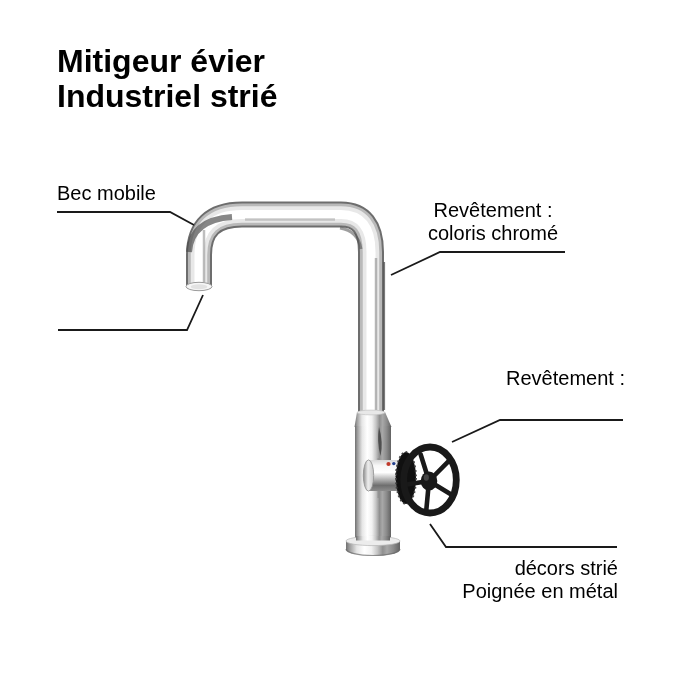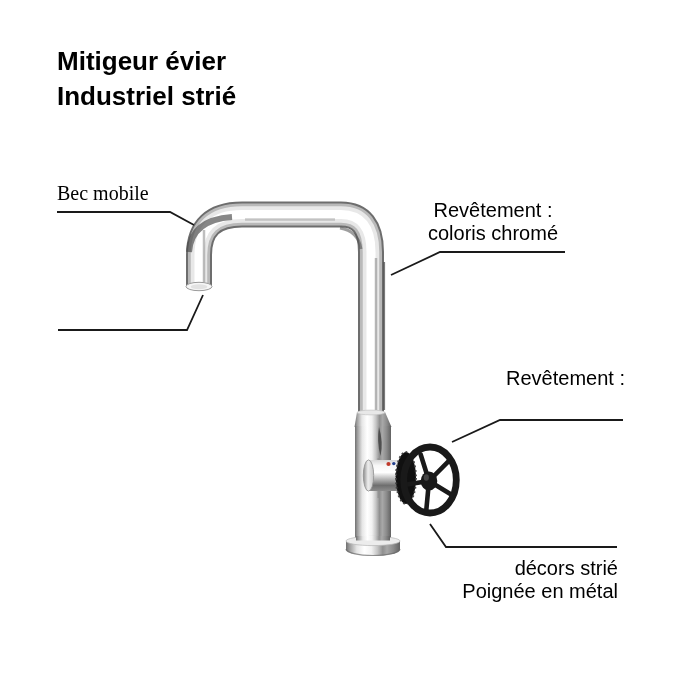--- a/index.html
+++ b/index.html
@@ -13,34 +13,34 @@
     overflow: hidden;
   }
   .art {
     position: absolute;
     left: 0; top: 0;
     width: 675px; height: 675px;
   }
   .title {
     position: absolute;
     left: 57px; top: 44px;
-    font-size: 26px;
+    font-size: 32px;
     font-weight: bold;
     line-height: 35px;
     color: #000;
     white-space: nowrap;
   }
   .label {
     position: absolute;
     font-size: 20px;
     line-height: 23px;
     color: #000;
     white-space: nowrap;
   }
-  .lbl-bec      { left: 57px;  top: 182px; text-align: center; font-family: Liberation Serif, serif; }
+  .lbl-bec      { left: 57px;  top: 182px; text-align: center; }
   .lbl-chrome   { left: 415px; top: 199px; width: 156px; text-align: center; }
   .lbl-aerateur { left: 57px;  top: 338px; line-height: 25px; text-align: left; }
   .lbl-noir     { left: 453px; top: 367px; width: 172px; text-align: right; }
   .lbl-poignee  { left: 437px; top: 557px; width: 181px; text-align: right; }
 </style>
 </head>
 <body>
 
 <div class="canvas">
 

